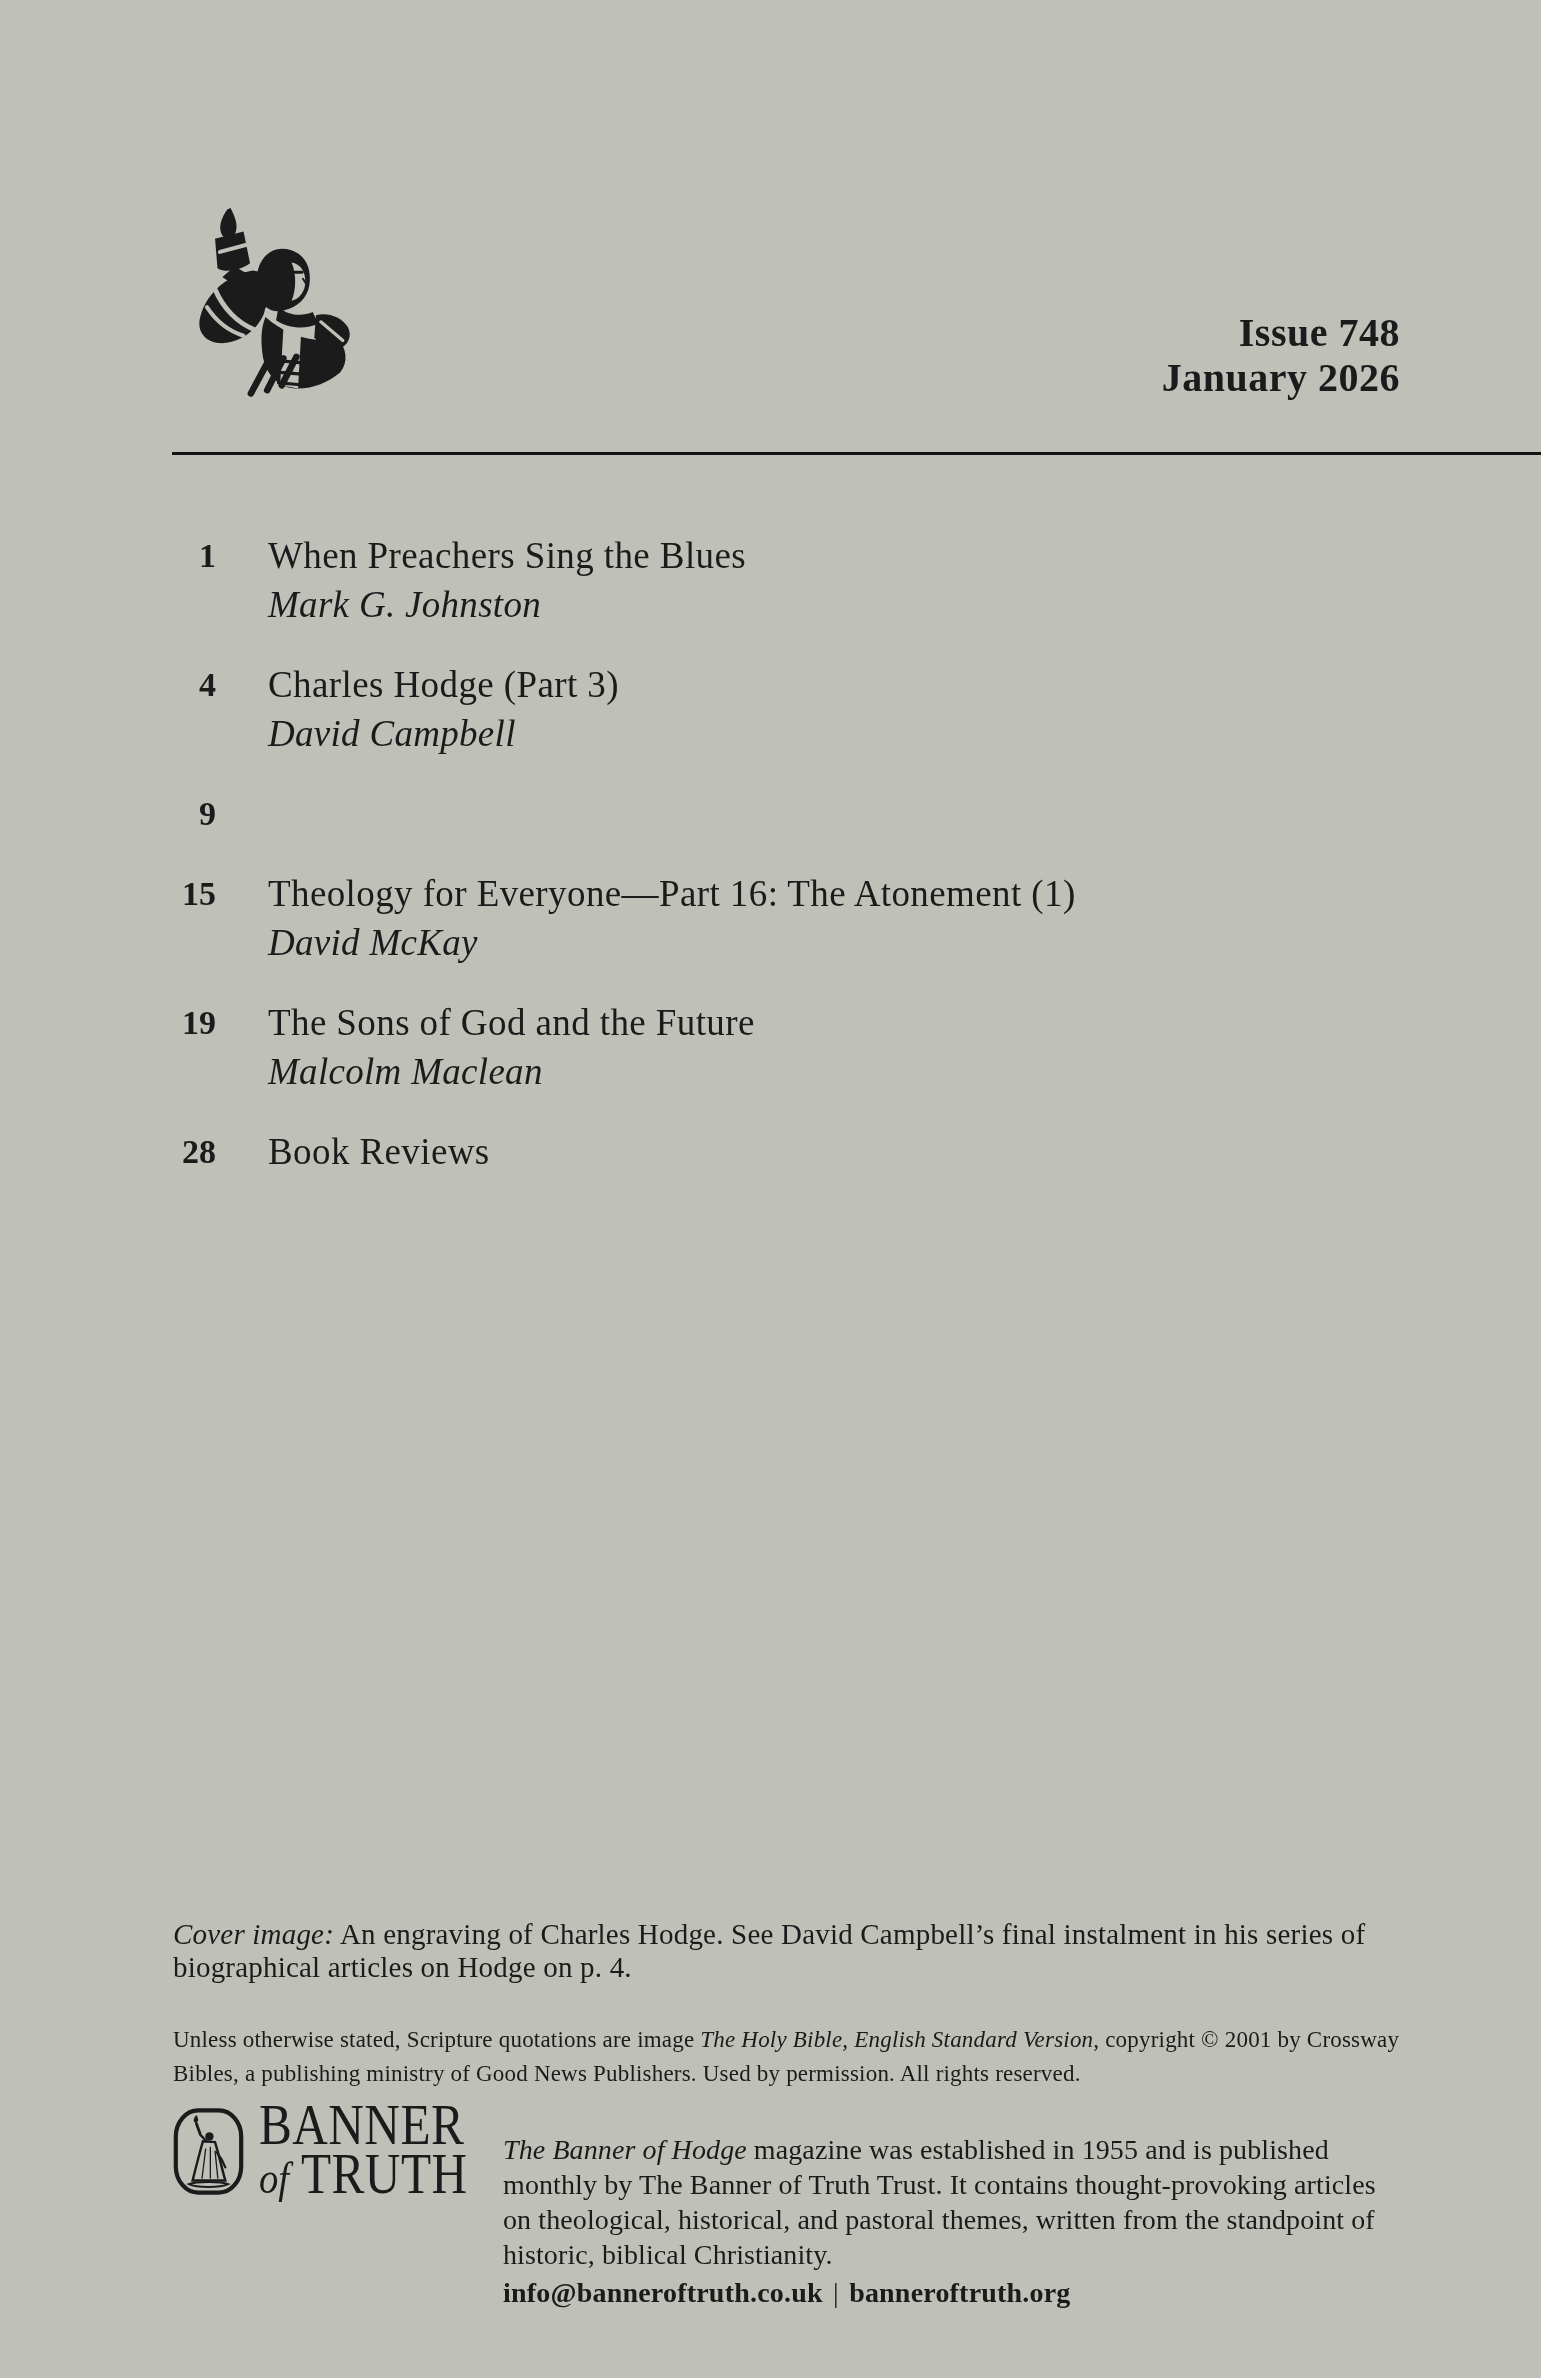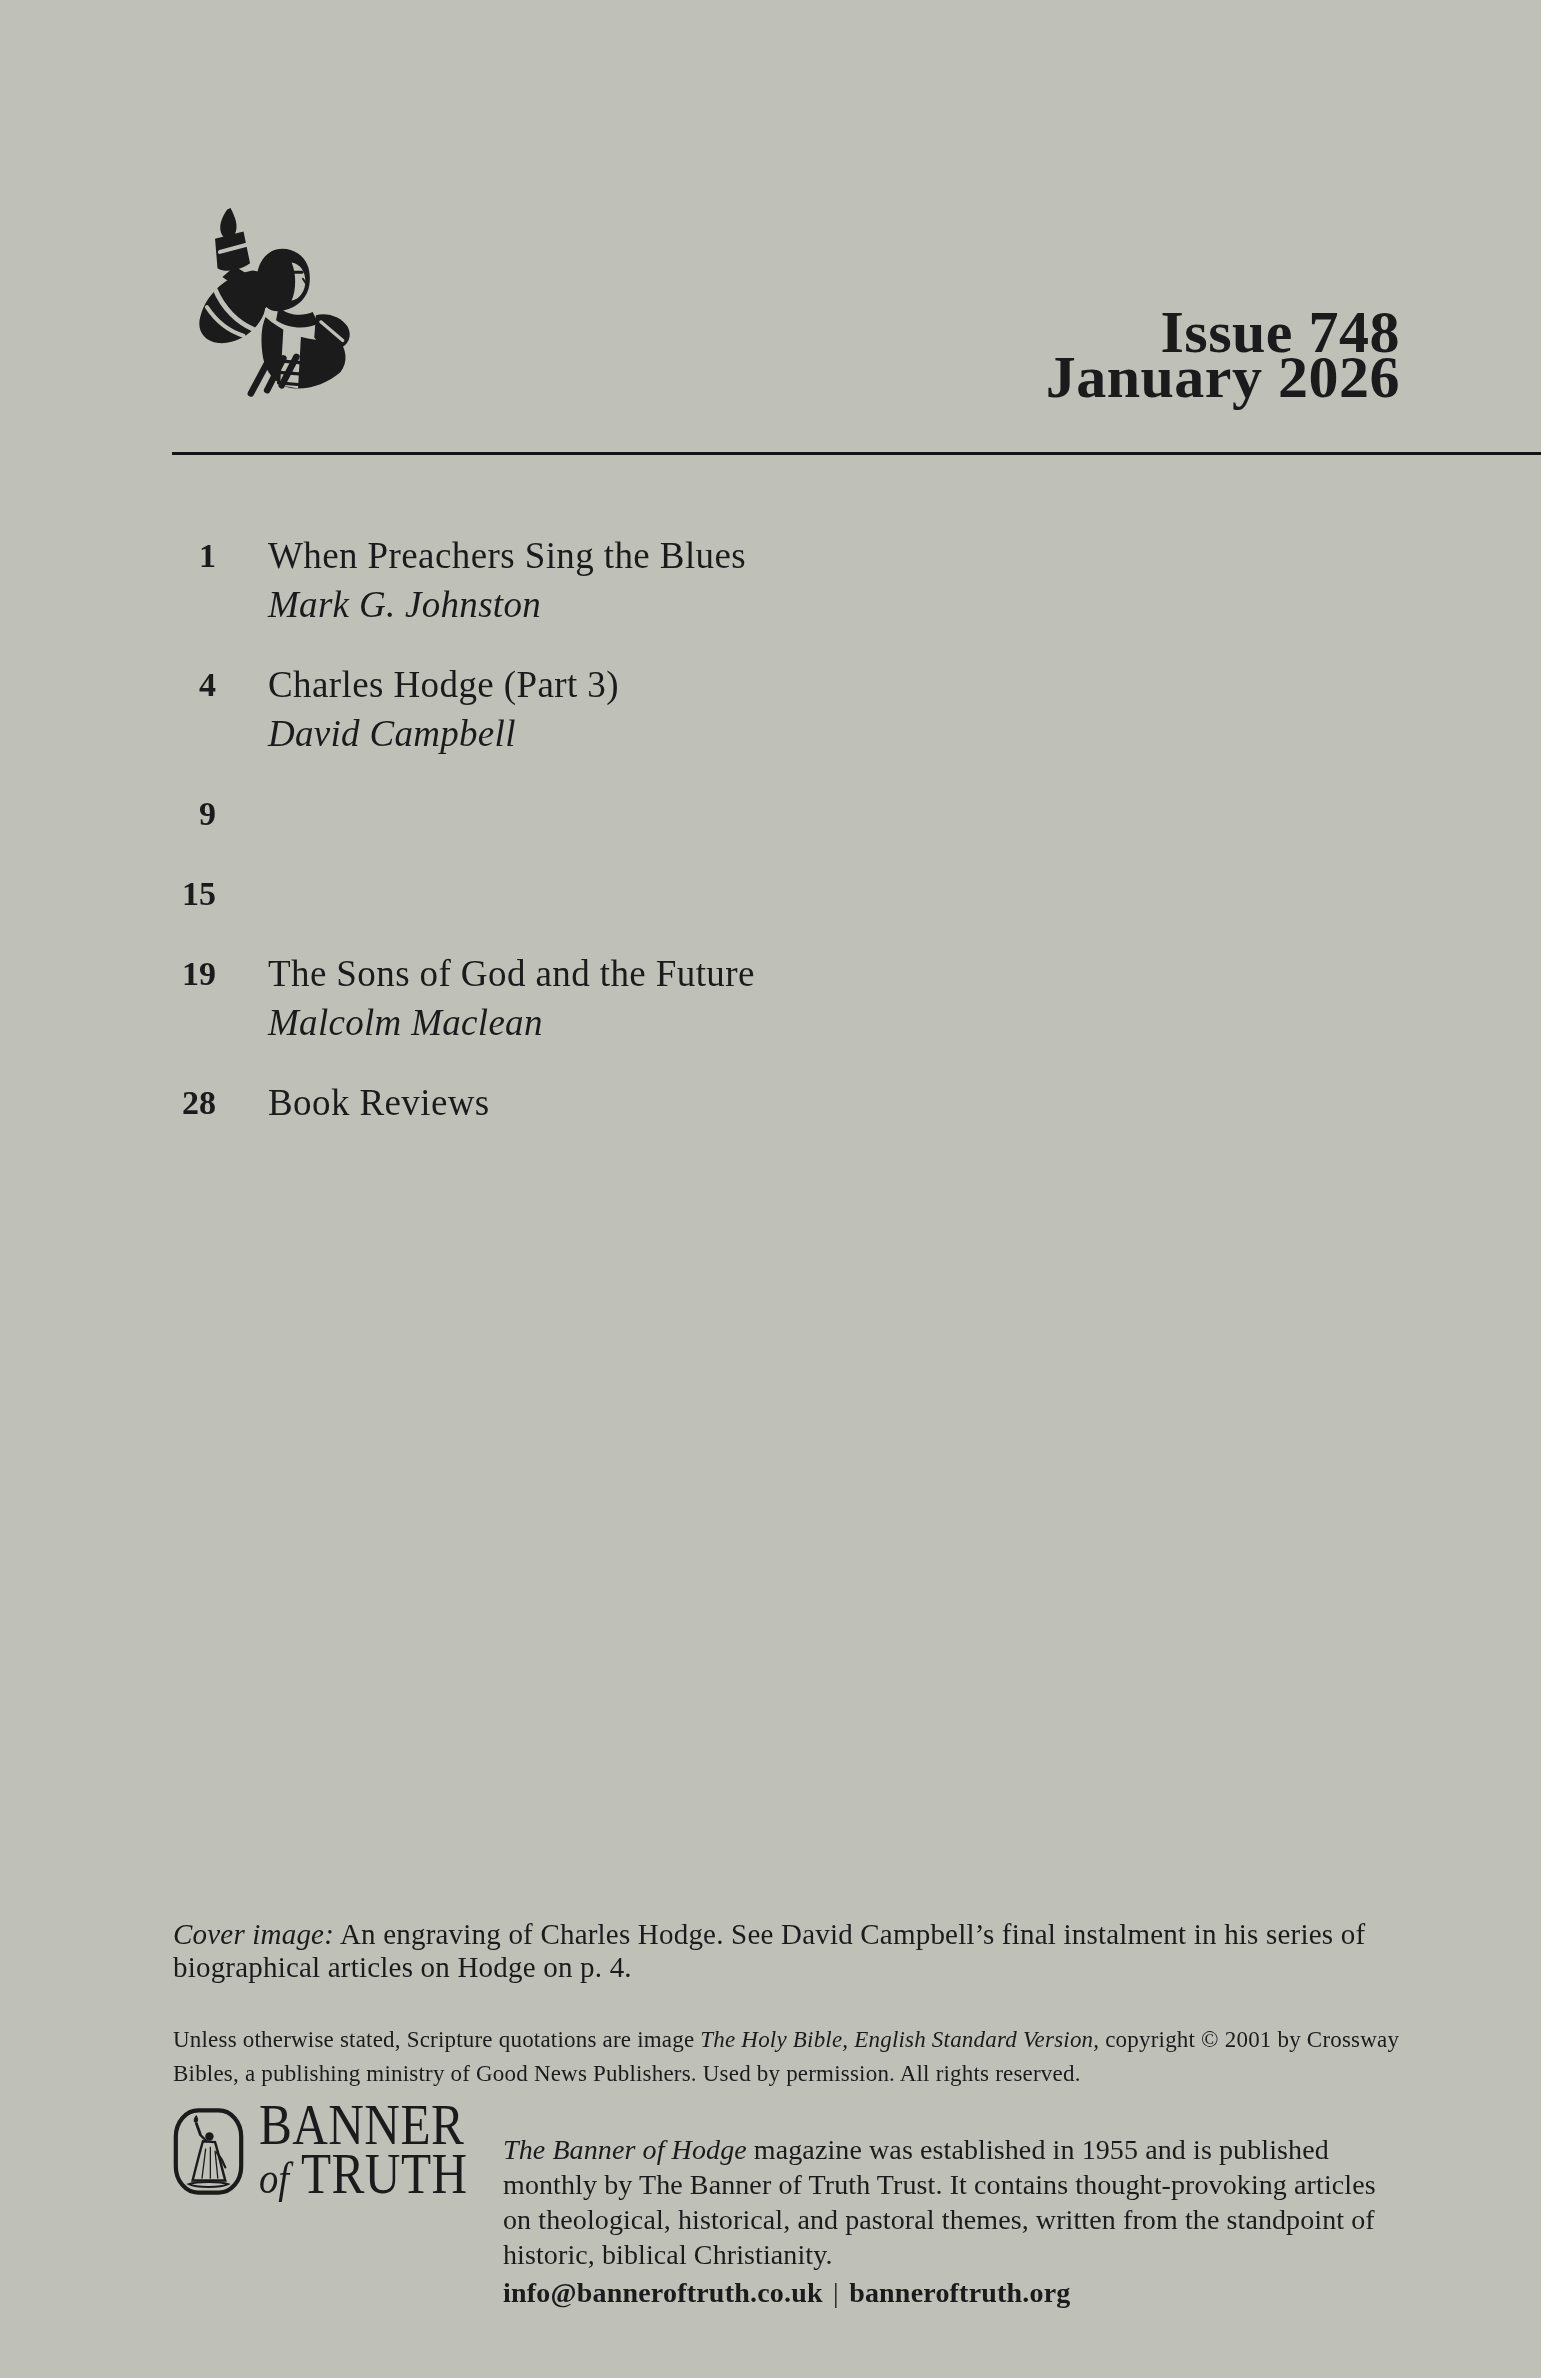--- a/index.html
+++ b/index.html
@@ -10,21 +10,21 @@
     color:#1b1b1b;
     font-family:"Liberation Serif","DejaVu Serif",serif;
     overflow:hidden;
   }
   
   .top-logo{position:absolute;left:176px;top:192px;width:179px;height:206px;}
   
   .issue-block{
     position:absolute;top:310px;right:142px;
     text-align:right;font-weight:bold;
-    font-size:60px;line-height:45px;letter-spacing:0.5px;
+    font-size:40px;line-height:45px;letter-spacing:0.5px;
   }
   
   .rule{position:absolute;left:172px;right:0;top:452px;height:2.8px;background:#141414;}
   
   .toc{position:absolute;left:0;top:531px;width:1259px;}
   .toc-entry{display:flex;align-items:flex-start;margin-bottom:31px;}
   .toc-num{
     flex:0 0 216px;width:216px;text-align:right;
     font-weight:bold;font-size:34px;line-height:49px;
   }
@@ -142,20 +142,24 @@
         <div class="toc-author">David Campbell</div>
       </div>
     </div>
 
     <div class="toc-entry">
       <div class="toc-num">9</div>
     </div>
 
     <div class="toc-entry">
       <div class="toc-num">15</div>
+      <div class="toc-text">
+        <div class="toc-title">Theology for Everyone—Part 16: The Atonement (1)</div>
+        <div class="toc-author">David McKay</div>
+      </div>
     </div>
 
     <div class="toc-entry">
       <div class="toc-num">19</div>
       <div class="toc-text">
         <div class="toc-title">The Sons of God and the Future</div>
         <div class="toc-author">Malcolm Maclean</div>
       </div>
     </div>
 

